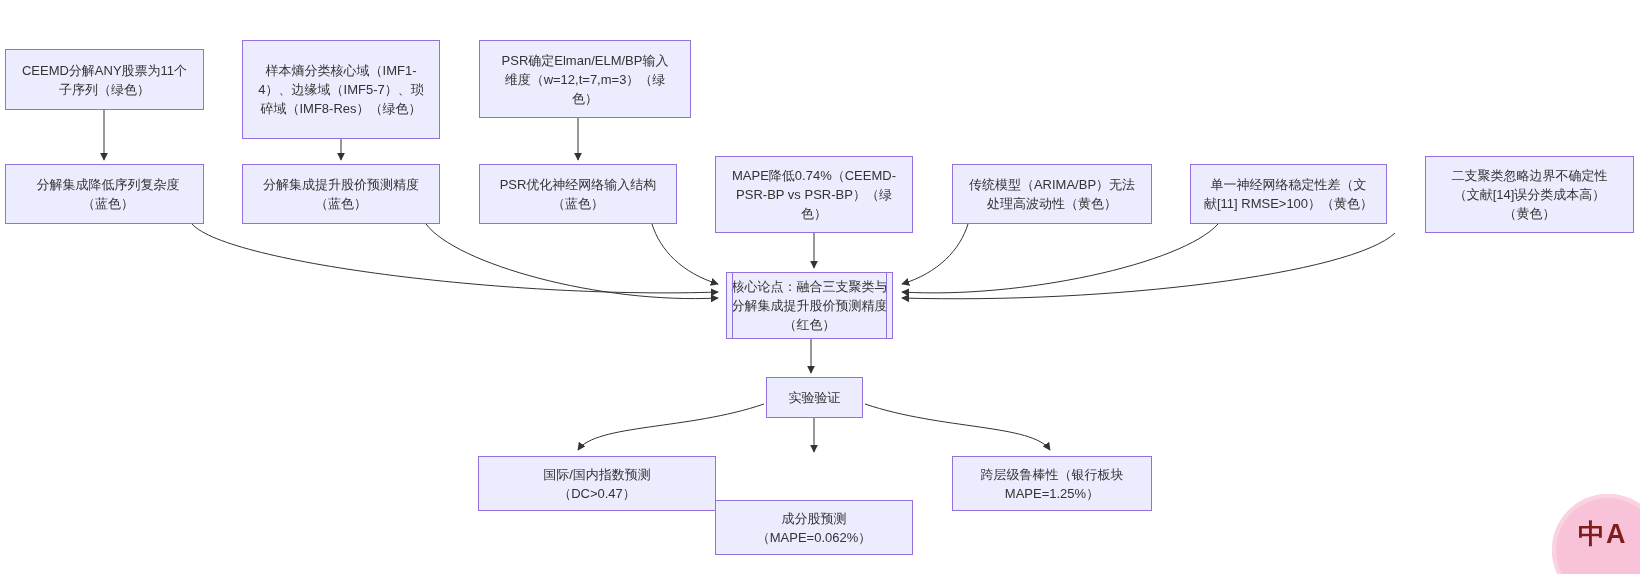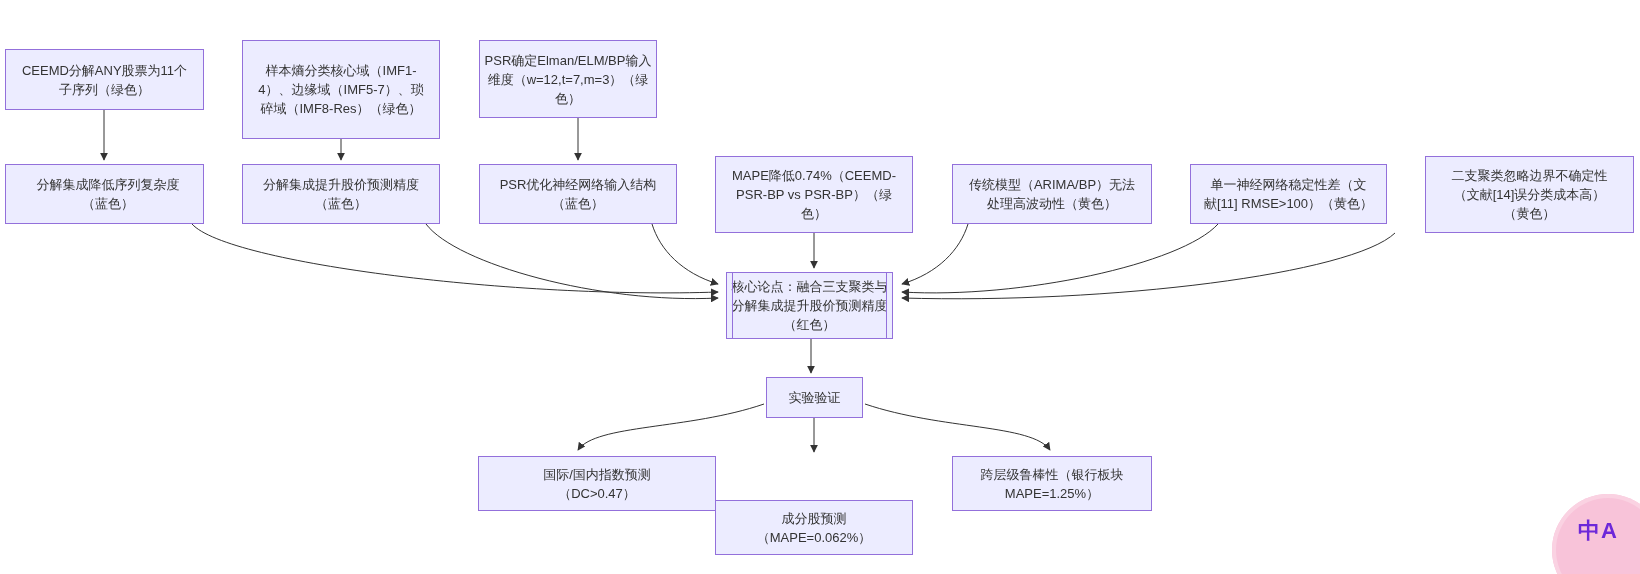--- a/index.html
+++ b/index.html
@@ -48,23 +48,23 @@
     left: 1552px; top: 494px;
     width: 112px; height: 112px;
     border-radius: 50%;
     background: #f8c3d9;
     box-shadow: inset 0 0 0 4px #fad2e2;
     cursor: pointer;
   }
   .lang-toggle-label {
     position: absolute;
     left: 26px; top: 22px;
-    font-size: 22px;
+    font-size: 27px;
     font-weight: bold;
-    color: #6d28d9;
+    color: #7f1d1d;
     letter-spacing: 1px;
   }
 </style>
 </head>
 <body>
 
 <div class="canvas">
 
   <svg class="edges-layer" width="1640" height="574" viewBox="0 0 1640 574" xmlns="http://www.w3.org/2000/svg">
     <defs>
@@ -92,21 +92,21 @@
 
   <div class="node" style="left:5px; top:49px; width:199px; height:61px;align-items:center;">
     <span class="node-label">CEEMD分解ANY股票为11个
 子序列（绿色）</span>
   </div>
   <div class="node" style="left:242px; top:40px; width:198px; height:99px;">
     <span class="node-label">样本熵分类核心域（IMF1-
 4）、边缘域（IMF5-7）、琐
 碎域（IMF8-Res）（绿色）</span>
   </div>
-  <div class="node" style="left:479px; top:40px; width:178px; height:78px;">
+  <div class="node" style="left:479px; top:40px; width:212px; height:78px;">
     <span class="node-label">PSR确定Elman/ELM/BP输入
 维度（w=12,t=7,m=3）（绿
 色）</span>
   </div>
 
   <div class="node" style="left:5px; top:164px; width:199px; height:60px;padding-left:7px;">
     <span class="node-label">分解集成降低序列复杂度
 （蓝色）</span>
   </div>
   <div class="node" style="left:242px; top:164px; width:198px; height:60px;">

